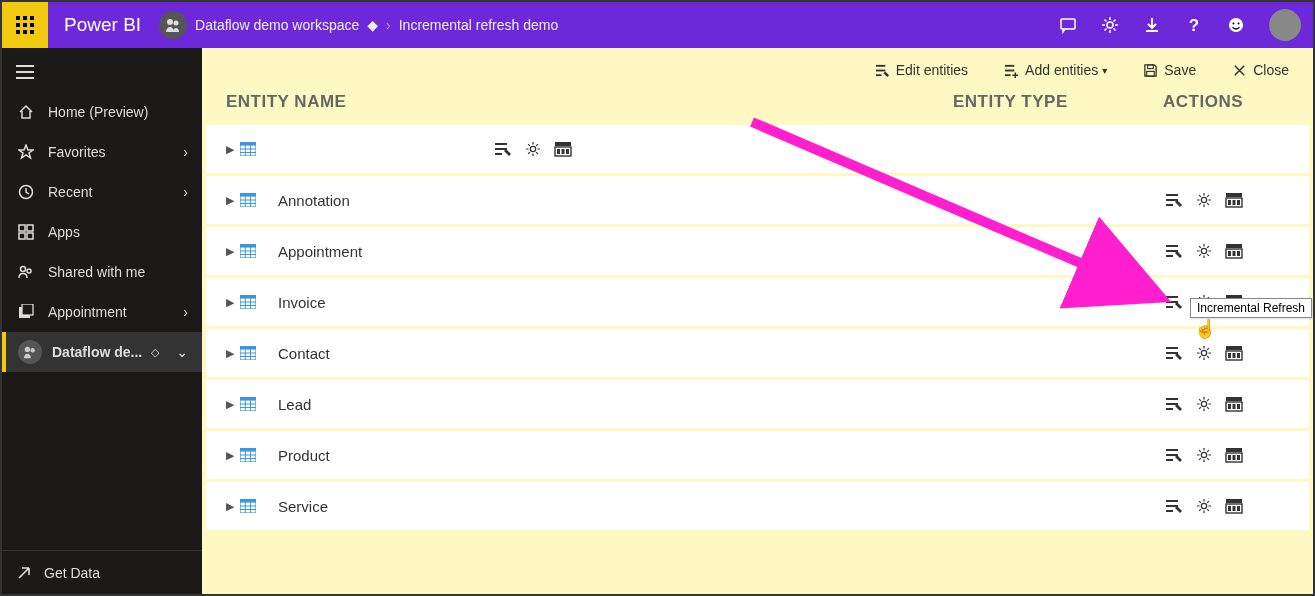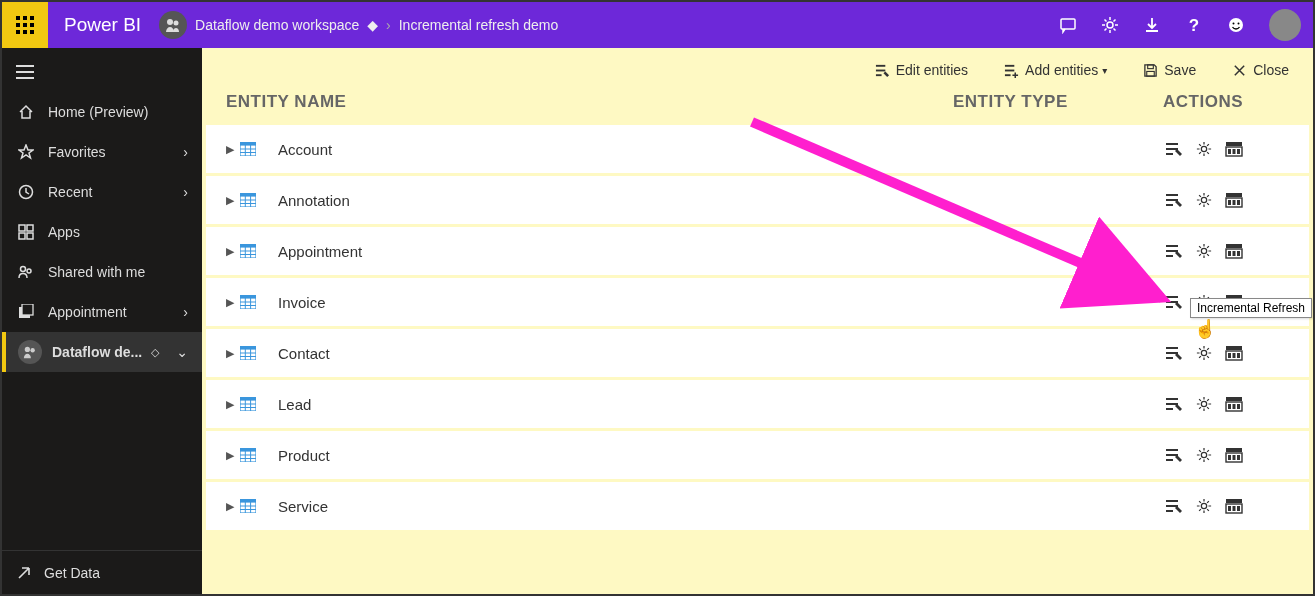--- a/index.html
+++ b/index.html
@@ -269,21 +269,20 @@
           <span class="ent-icon">
             <svg viewBox="0 0 16 14">
               <rect x="0" y="0" width="16" height="3" fill="#3a96dd"></rect>
               <rect x="0" y="3" width="16" height="11" fill="none" stroke="#3a96dd" stroke-width="1.2"></rect>
               <line x1="0" y1="7" x2="16" y2="7" stroke="#3a96dd"></line>
               <line x1="0" y1="10.5" x2="16" y2="10.5" stroke="#3a96dd"></line>
               <line x1="5.3" y1="3" x2="5.3" y2="14" stroke="#3a96dd"></line>
               <line x1="10.6" y1="3" x2="10.6" y2="14" stroke="#3a96dd"></line>
             </svg>
           </span>
-          <span class="ent-name">Account</span>
           <span class="ent-type"></span>
           <span class="actions">
             <span class="act">
               <svg viewBox="0 0 18 16">
                 <rect x="1" y="2" width="12" height="2" fill="#333"></rect>
                 <rect x="1" y="7" width="12" height="2" fill="#333"></rect>
                 <rect x="1" y="12" width="7" height="2" fill="#333"></rect>
                 <path d="M12 8l5 5-2 2-5-5z" fill="#333"></path>
               </svg>
             </span>

